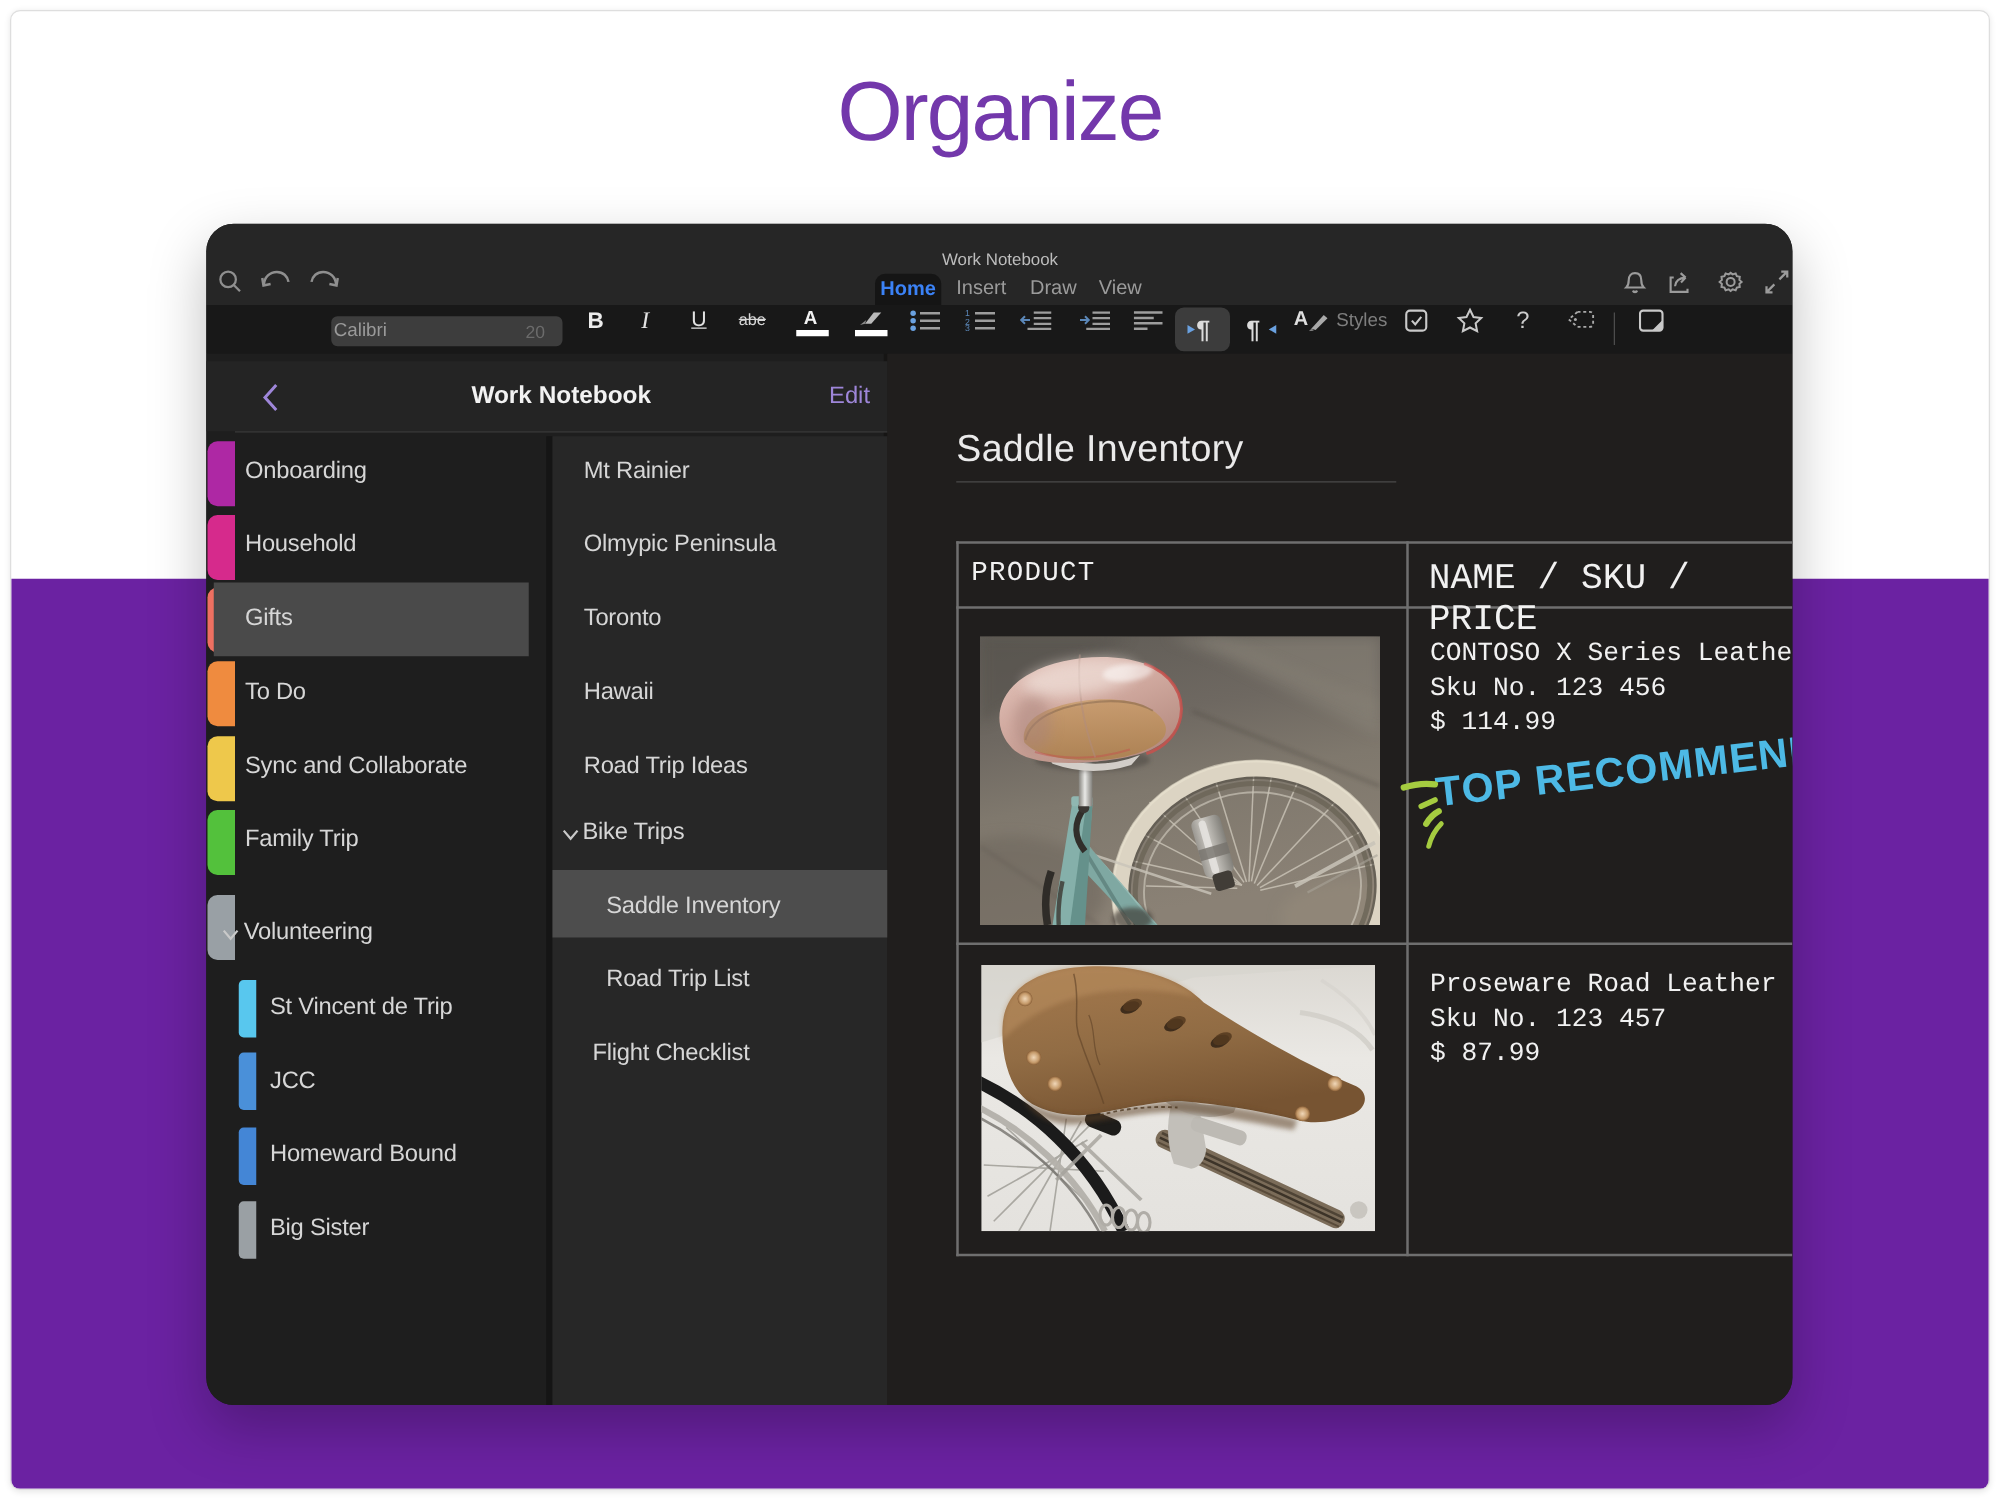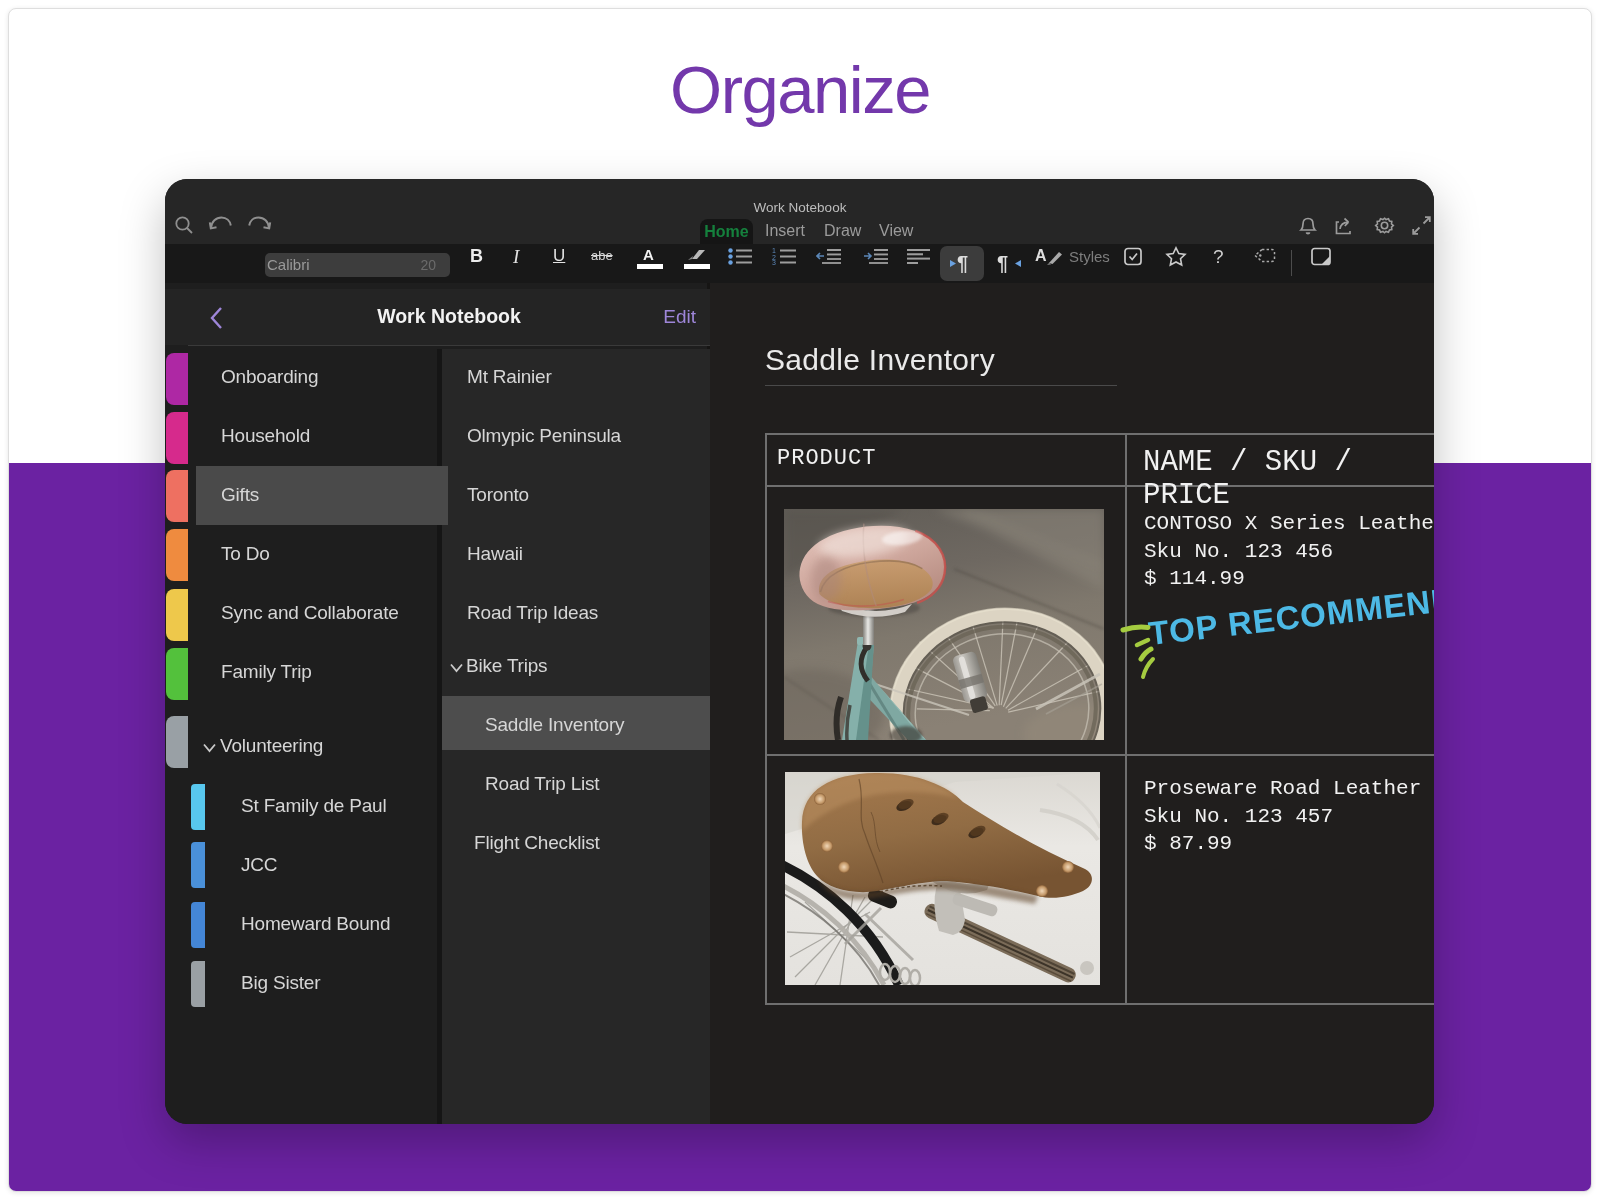--- a/index.html
+++ b/index.html
@@ -5,21 +5,21 @@
 body{width:1600px;height:1200px;background:#fff;font-family:"Liberation Sans",sans-serif;position:relative;overflow:hidden}
 .abs{position:absolute}
 #card{position:absolute;left:8px;top:8px;width:1582px;height:1182px;border:1px solid #dedede;border-radius:8px;background:#fff;overflow:hidden;box-shadow:0 1px 5px rgba(0,0,0,0.10)}
 #purple{position:absolute;left:0;right:0;top:454px;bottom:0;background:#6b22a2}
 #title{position:absolute;left:0;top:42px;width:100%;text-align:center;font-size:67px;font-weight:400;color:#7338ab;letter-spacing:-1.5px}
 #win{position:absolute;left:165px;top:179px;width:1269px;height:945px;border-radius:22px;overflow:hidden;background:#1e1e1e;box-shadow:0 18px 45px rgba(0,0,0,.25)}
 #topbar{position:absolute;left:0;top:0;width:1269px;height:65px;background:#262626}
 #fmtbar{position:absolute;left:0;top:65px;width:1269px;height:39px;background:#181818}
 #sidebar{position:absolute;left:0;top:104px;width:545px;height:841px;background:#1e1e1e}
 #sheader{position:absolute;left:0;top:6px;width:545px;height:56px;background:#242424}
-#seccol{position:absolute;left:31px;top:66px;width:250px;bottom:0}
+#seccol{position:absolute;left:6px;top:66px;width:250px;bottom:0}
 #pagecol{position:absolute;left:277px;top:66px;width:268px;bottom:0;background:#272727}
 #coldiv{position:absolute;left:272px;top:66px;width:5px;bottom:0;background:#151515}
 #content{position:absolute;left:545px;top:104px;width:724px;height:841px;background:#201e1d;overflow:hidden}
 .toptxt{position:absolute;color:#9b9b9b;font-size:16px}
 .ticon{position:absolute;top:35px}
 .row{position:absolute;left:0;width:100%;color:#d6d6d6;font-size:19px;letter-spacing:-0.2px}
 .mono{font-family:"Liberation Mono",monospace;color:#f1f1f1}
 .tabc{position:absolute;left:1px;width:22px;border-radius:8px 0 0 8px}
 .minitab{position:absolute;left:26px;width:14px;height:46px;border-radius:4px 0 0 4px}
 .tline{position:absolute;background:#6f6f6f}
@@ -38,21 +38,21 @@
       </svg>
     <svg class="ticon" style="left:42px;top:34px" width="28" height="24" viewBox="0 0 28 24" fill="none" stroke="#8f8f8f" stroke-width="2">
         <path d="M4 15 C4.5 8.5 9 4.5 14.5 4.5 C19.5 4.5 23 8 23.8 12.5"></path>
         <polyline points="9.5,14.2 3.8,15.4 2.8,9.4"></polyline>
       </svg>
     <svg class="ticon" style="left:80px;top:34px" width="28" height="24" viewBox="0 0 28 24" fill="none" stroke="#8f8f8f" stroke-width="2">
         <path d="M24 15 C23.5 8.5 19 4.5 13.5 4.5 C8.5 4.5 5 8 4.2 12.5"></path>
         <polyline points="18.5,14.2 24.2,15.4 25.2,9.4"></polyline>
       </svg>
     <div class="toptxt" style="left:560px;top:21px;width:150px;text-align:center;font-size:13.5px;color:#bdbdbd">Work Notebook</div>
-    <div style="position:absolute;left:535px;top:40px;width:53px;height:25px;background:#151515;border-radius:8px 8px 0 0;text-align:center;font-size:16px;font-weight:bold;color:#15803d;line-height:26px">Home</div>
+    <div style="position:absolute;left:535px;top:40px;width:53px;height:25px;background:#151515;border-radius:8px 8px 0 0;text-align:center;font-size:16px;font-weight:bold;color:#3b82f6;line-height:26px">Home</div>
     <div class="toptxt" style="left:600px;top:43px">Insert</div>
     <div class="toptxt" style="left:659px;top:43px">Draw</div>
     <div class="toptxt" style="left:714px;top:43px">View</div>
     <svg class="ticon" style="left:1132px" width="22" height="23" viewBox="0 0 22 23" fill="none" stroke="#9b9b9b" stroke-width="1.7">
         <path d="M4 16 C5.5 14.5 6 12.5 6 10 C6 6.5 8 4.5 11 4.5 C14 4.5 16 6.5 16 10 C16 12.5 16.5 14.5 18 16 Z"></path>
         <path d="M9.3 18.5 a1.8 1.8 0 0 0 3.4 0" fill="#9b9b9b"></path>
       </svg>
     <svg class="ticon" style="left:1167px" width="24" height="23" viewBox="0 0 24 23" fill="none" stroke="#9b9b9b" stroke-width="1.7">
         <path d="M7 8 H4.5 V19.5 H18 V17"></path>
         <path d="M8 15 C8.5 10.5 12 8.3 16.5 8.1 M16.5 8.1 L12.5 4.5 M16.5 8.1 L12.8 12"></path>
@@ -202,21 +202,21 @@
       <div style="position:absolute;left:0;top:117px;width:252px;height:59px;background:#4a4a4a"></div>
       <div class="row" style="top:17px;padding-left:25px">Onboarding</div>
       <div class="row" style="top:76px;padding-left:25px">Household</div>
       <div class="row" style="top:134.5px;padding-left:25px">Gifts</div>
       <div class="row" style="top:193.5px;padding-left:25px">To Do</div>
       <div class="row" style="top:253px;padding-left:25px">Sync and Collaborate</div>
       <div class="row" style="top:312px;padding-left:25px">Family Trip</div>
       <div class="row" style="top:386px;padding-left:24px"><svg style="position:absolute;left:6px;top:7px" width="15" height="11" viewBox="0 0 15 11" fill="none" stroke="#c9c9c9" stroke-width="1.8">
             <polyline points="2,2.5 7.5,9 13,2.5"></polyline>
           </svg>Volunteering</div>
-      <div class="row" style="top:446px;padding-left:45px">St Family de Paul</div>
+      <div class="row" style="top:446px;padding-left:45px">St Vincent de Trip</div>
       <div class="row" style="top:504.5px;padding-left:45px">JCC</div>
       <div class="row" style="top:564px;padding-left:45px">Homeward Bound</div>
       <div class="row" style="top:623px;padding-left:45px">Big Sister</div>
     </div>
   </div>
   <div id="content">
     <div class="abs" style="left:55px;top:60px;font-size:30px;color:#eaeaea;letter-spacing:0.3px">Saddle Inventory</div>
     <div class="abs" style="left:55px;top:102px;width:352px;height:1px;background:#4a4a4a"></div>
     <div class="tline" style="left:55px;top:150px;width:669px;height:2px"></div>
     <div class="tline" style="left:55px;top:202px;width:669px;height:2px"></div>

